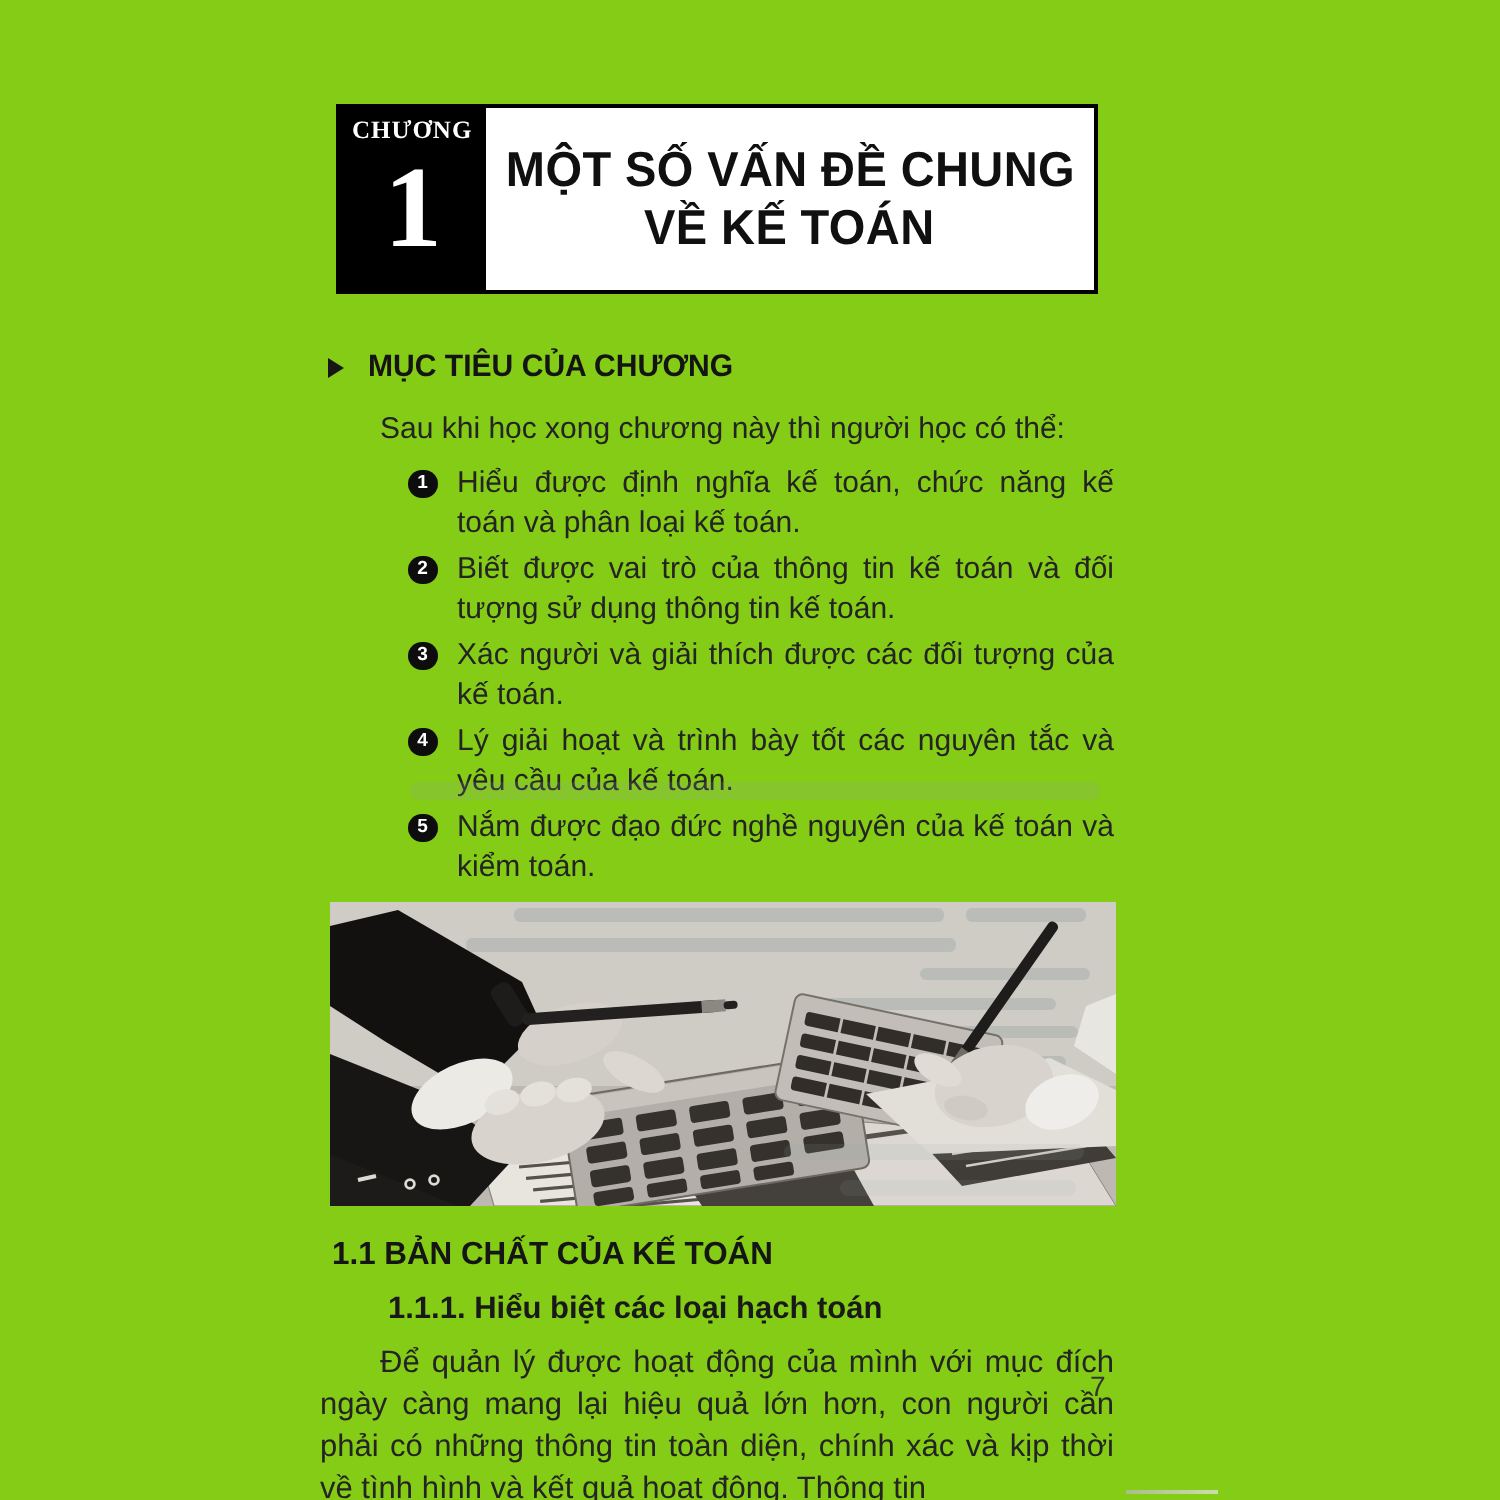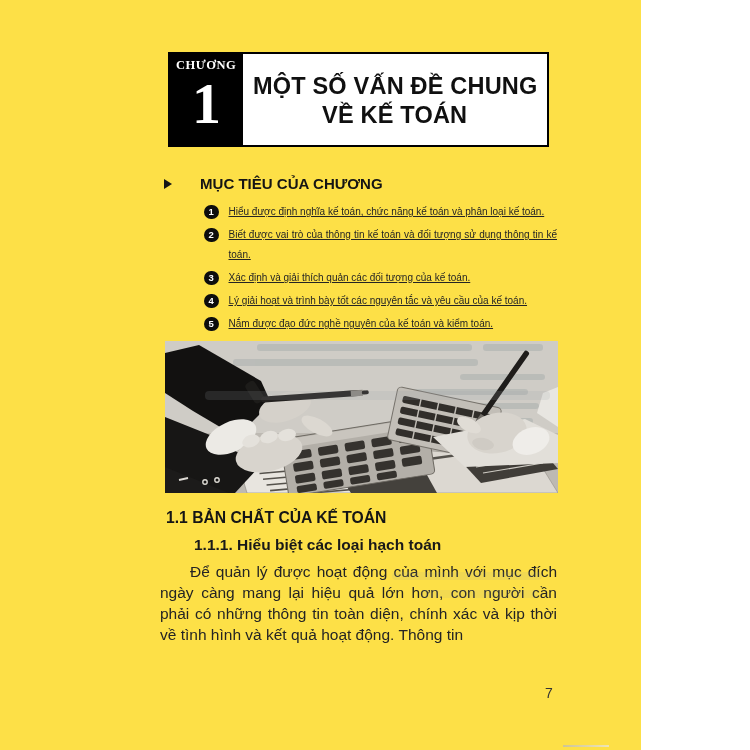--- a/index.html
+++ b/index.html
@@ -1,17 +1,17 @@
 <!DOCTYPE html>
 <html><head>
 <meta charset="utf-8">
 <style>
   html,body{margin:0;padding:0;}
   .page{
-    position:relative;width:641px;height:750px;background:#fde047;overflow:hidden;
+    position:relative;width:750px;height:750px;background:#84cc16;overflow:hidden;
     font-family:"Liberation Sans", sans-serif;color:#222;
   }
   .col{position:absolute;left:160px;top:0;width:397px;}
 
   
   .banner{
     margin:52px 8px 0 8px;height:95px;box-sizing:border-box;
     border:2px solid #000;display:flex;background:#fff;
   }
   .chapter-box{
@@ -28,36 +28,36 @@
   }
   .banner-title{
     flex:1;display:flex;flex-direction:column;align-items:center;justify-content:center;text-align:right;
   }
   .banner-title .t{
     font-weight:700;font-size:24.5px;line-height:29px;color:#101010;
     transform:scaleX(.96);white-space:nowrap;letter-spacing:.2px;
   }
 
   
-  .obj-head{margin:28px 0 0 4px;display:flex;align-items:center;gap:16px;}
+  .obj-head{margin:28px 0 0 4px;display:flex;align-items:center;}
   .tri{
     width:0;height:0;border-top:5.5px solid transparent;border-bottom:5.5px solid transparent;
     border-left:8px solid #161616;margin-right:12px;flex-shrink:0;
   }
   .obj-head .ht{font-weight:700;font-size:15.5px;color:#141414;transform:scaleX(.97);transform-origin:left;}
   .intro{margin:13px 0 0 30px;font-size:15px;color:#242424;}
   .obj-list{margin:9px 0 0 44px;width:353px;}
   .obj-item{display:flex;margin-bottom:3px;}
   .num{
     width:14.5px;height:14.5px;border-radius:50%;background:#0d0d0d;color:#fff;
     font-size:9.5px;font-weight:700;display:flex;align-items:center;justify-content:center;
     margin:2.5px 10px 0 0;flex-shrink:0;
   }
   .obj-item .txt{
-    font-size:10px;line-height:20px;color:#242424;text-align:justify;flex:1;text-decoration:underline;
+    font-size:15px;line-height:20px;color:#242424;text-align:justify;flex:1;
   }
 
   
   .photo{margin:7px 0 0 5px;width:393px;height:152px;display:block;}
 
   
   .sec-head{margin:16px 0 0 6px;font-weight:700;font-size:16px;color:#151515;transform:scaleX(.98);transform-origin:left;}
   .sub-head{margin:9px 0 0 34px;font-weight:700;font-size:15.5px;color:#191919;}
   .para{
     margin:7px 0 0 0;font-size:15.5px;line-height:21px;color:#242424;
@@ -86,33 +86,34 @@
       <div class="banner-title">
         <span class="t">MỘT SỐ VẤN ĐỀ CHUNG</span>
         <span class="t">VỀ KẾ TOÁN</span>
       </div>
     </div>
 
     <div class="obj-head">
       <span class="tri"></span>
       <span class="ht">MỤC TIÊU CỦA CHƯƠNG</span>
     </div>
+    <div class="intro">Sau khi học xong chương này thì người học có thể:</div>
 
     <div class="obj-list">
       <div class="obj-item">
         <span class="num">1</span>
         <span class="txt">Hiểu được định nghĩa kế toán, chức năng kế toán và phân loại kế toán.</span>
       </div>
       <div class="obj-item">
         <span class="num">2</span>
         <span class="txt">Biết được vai trò của thông tin kế toán và đối tượng sử dụng thông tin kế toán.</span>
       </div>
       <div class="obj-item">
         <span class="num">3</span>
-        <span class="txt">Xác định và giải thích quản các đối tượng của kế toán.</span>
+        <span class="txt">Xác người và giải thích được các đối tượng của kế toán.</span>
       </div>
       <div class="obj-item">
         <span class="num">4</span>
         <span class="txt">Lý giải hoạt và trình bày tốt các nguyên tắc và yêu cầu của kế toán.</span>
       </div>
       <div class="obj-item">
         <span class="num">5</span>
         <span class="txt">Nắm được đạo đức nghề nguyên của kế toán và kiểm toán.</span>
       </div>
     </div>

